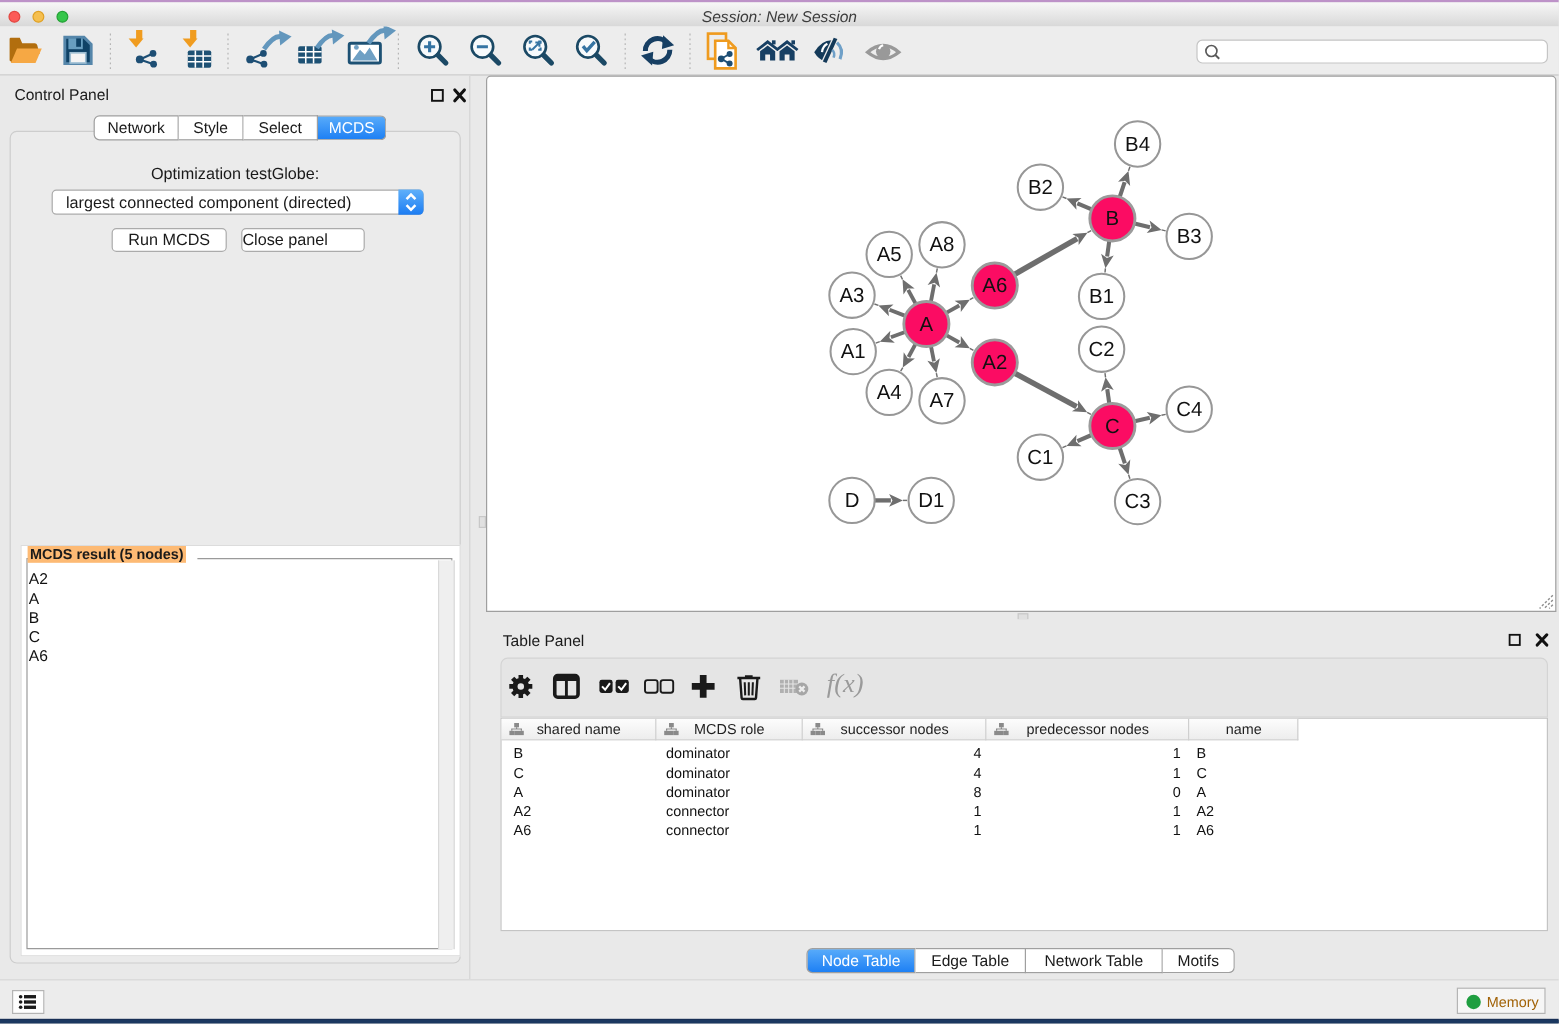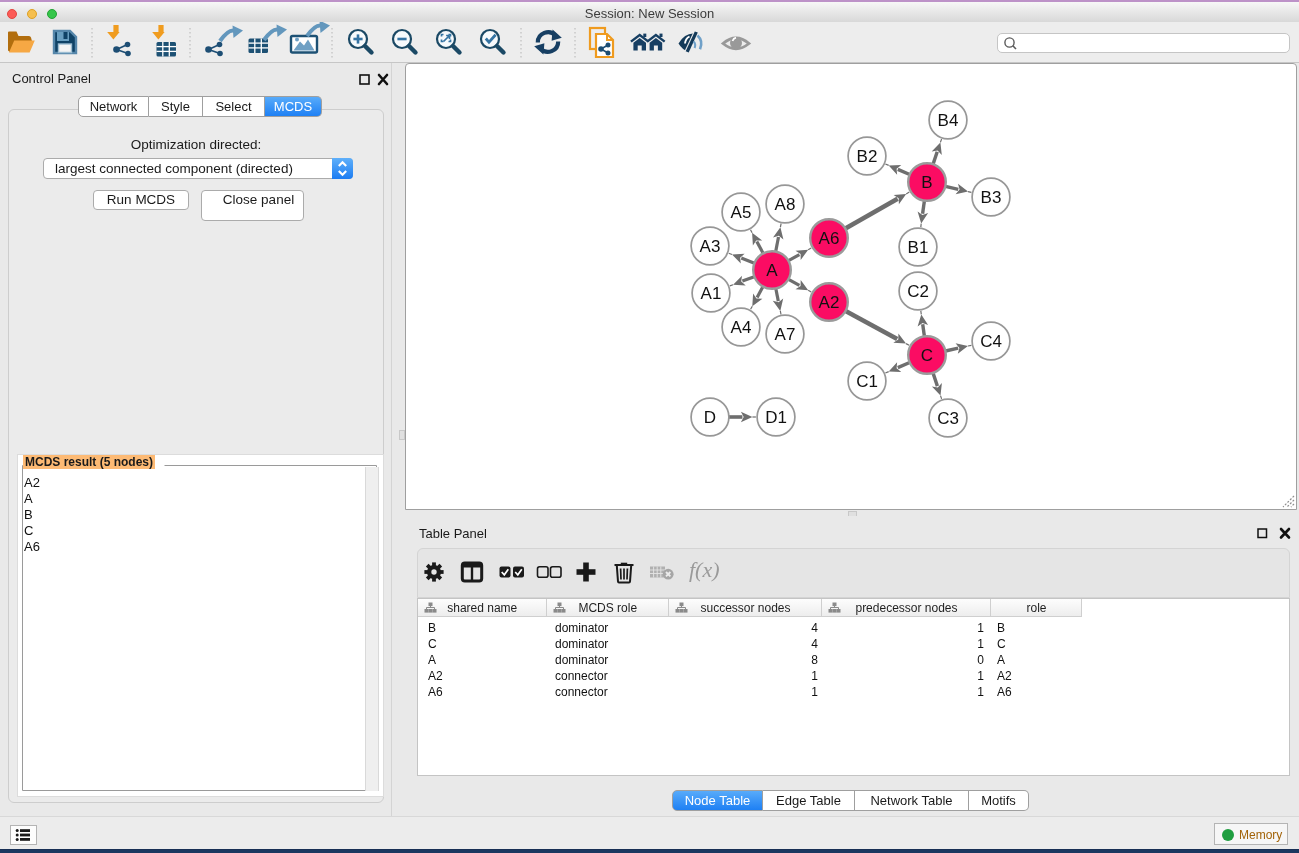--- a/index.html
+++ b/index.html
@@ -2,21 +2,21 @@
 <html><head><meta charset="utf-8">
 <style>
 * { margin:0; padding:0; box-sizing:border-box; }
 html,body { width:1299px; height:853px; overflow:hidden; }
 body { font-family:"Liberation Sans", sans-serif; background:#e9e9e9; position:relative; }
 .abs { position:absolute; }
 .seg { position:absolute; height:21px; line-height:20px; text-align:center; font-size:13px; color:#1a1a1a; background:#fff; border:1px solid #9f9f9f; border-left:none; }
 .seg.sel { background:linear-gradient(#58abfa,#1e80f4); color:#fff; }
 </style></head><body>
 <div class="abs" style="left:0;top:0;width:1299px;height:2px;background:#bd92c8;"></div>
-<div class="abs" style="left:0;top:2px;width:1299px;height:20px;background:linear-gradient(#f7f7f7,#d8d8d8);">
+<div class="abs" style="left:0;top:2px;width:1299px;height:20px;background:linear-gradient(#f7f7f7,#d8d8d8);font-style:italic;">
   <div class="abs" style="left:7px;top:6.5px;width:10px;height:10px;border-radius:50%;background:#fc5b57;border:1px solid #e24640;"></div>
   <div class="abs" style="left:27px;top:6.5px;width:10px;height:10px;border-radius:50%;background:#f5bf4f;border:1px solid #dfa023;"></div>
   <div class="abs" style="left:47px;top:6.5px;width:10px;height:10px;border-radius:50%;background:#35c64a;border:1px solid #23a135;"></div>
   <div class="abs" style="left:0;right:0;top:4px;text-align:center;font-size:13px;color:#3c3c3c;">Session: New Session</div>
 </div>
 <div class="abs" style="left:0;top:22px;width:1299px;height:41px;background:#ededed;border-bottom:1px solid #c6c6c6;">
 <svg width="1299" height="40" style="position:absolute;left:0;top:0">
 <line x1="92" y1="6" x2="92" y2="36" stroke="#b5b5b5" stroke-width="1" stroke-dasharray="1.5,2.5"></line>
 <line x1="190" y1="6" x2="190" y2="36" stroke="#b5b5b5" stroke-width="1" stroke-dasharray="1.5,2.5"></line>
 <line x1="332" y1="6" x2="332" y2="36" stroke="#b5b5b5" stroke-width="1" stroke-dasharray="1.5,2.5"></line>
@@ -164,30 +164,30 @@
 <div class="abs" style="left:12px;top:8px;font-size:13px;color:#1a1a1a;">Control Panel</div>
 <svg width="34" height="14" style="position:absolute;left:358px;top:10px">
       <rect x="2" y="2" width="9" height="9" fill="none" stroke="#111" stroke-width="1.6"></rect>
       <path d="M21,2 L29,11 M29,2 L21,11" stroke="#111" stroke-width="2.6" stroke-linecap="round"></path>
     </svg>
 <div class="abs" style="left:8px;top:46px;width:376px;height:694px;background:#ebebeb;border:1px solid #cdcdcd;border-radius:6px;"></div>
 <div class="seg" style="left:78px;top:33px;width:71px;border-radius:5px 0 0 5px;border-left:1px solid #9f9f9f;">Network</div>
 <div class="seg" style="left:149px;top:33px;width:54px;">Style</div>
 <div class="seg" style="left:203px;top:33px;width:62px;">Select</div>
 <div class="seg sel" style="left:265px;top:33px;width:57px;border-radius:0 5px 5px 0;">MCDS</div>
-<div class="abs" style="left:0;top:74px;width:392px;text-align:center;font-size:13.5px;color:#1a1a1a;">Optimization directed:</div>
+<div class="abs" style="left:0;top:74px;width:392px;text-align:center;font-size:13.5px;color:#1a1a1a;">Optimization testGlobe:</div>
 <div class="abs" style="left:43px;top:95px;width:310px;height:21px;background:#fff;border:1px solid #ababab;border-radius:4px;">
       <div class="abs" style="left:11px;top:2px;font-size:13.5px;color:#1a1a1a;">largest connected component (directed)</div>
       <div class="abs" style="right:-1px;top:-1px;width:21px;height:21px;background:linear-gradient(#5fb0fa,#1c7cf2);border-radius:0 4px 4px 0;"><svg width="21" height="21">
           <path d="M6.8,8 L10.5,4.2 L14.2,8" fill="none" stroke="#fff" stroke-width="2.1"></path>
           <path d="M6.8,13 L10.5,16.8 L14.2,13" fill="none" stroke="#fff" stroke-width="2.1"></path>
         </svg></div>
     </div>
 <div class="abs" style="left:93px;top:127px;width:96px;height:20px;background:#fff;border:1px solid #ababab;border-radius:4px;text-align:center;line-height:18px;font-size:13.5px;color:#1a1a1a;">Run MCDS</div>
-<div class="abs" style="left:201px;top:127px;width:103px;height:31px;background:#fff;border:1px solid #ababab;border-radius:4px;text-align:center;line-height:18px;font-size:13.5px;color:#1a1a1a;padding-left:12px;">Close panel</div>
+<div class="abs" style="left:201px;top:127px;width:103px;height:20px;background:#fff;border:1px solid #ababab;border-radius:4px;line-height:18px;font-size:13.5px;color:#1a1a1a;">Close panel</div>
 <div class="abs" style="left:17px;top:391px;width:367px;height:343px;background:#fff;border:1px solid #dcdcdc;">
 <svg width="365" height="341" style="position:absolute;left:0;top:0">
         <path d="M6.5,10.5 L4.5,10.5 L4.5,335.5 L358.5,335.5 L358.5,10.5 L146.5,10.5" fill="none" stroke="#9a9a9a" stroke-width="1"></path>
       </svg>
 <div class="abs" style="left:5px;top:0px;font-size:12px;color:#1a1a1a;background:#fdba74;padding:0 2px;font-weight:bold;">MCDS result (5 nodes)</div>
 <div class="abs" style="left:6px;top:20px;font-size:13px;color:#111;">A2</div>
 <div class="abs" style="left:6px;top:36px;font-size:13px;color:#111;">A</div>
 <div class="abs" style="left:6px;top:52px;font-size:13px;color:#111;">B</div>
 <div class="abs" style="left:6px;top:68px;font-size:13px;color:#111;">C</div>
 <div class="abs" style="left:6px;top:84px;font-size:13px;color:#111;">A6</div>
@@ -404,21 +404,21 @@
 <div class="abs" style="left:404px;top:0;width:169px;height:18px;border-right:1px solid #cfcfcf;"></div>
 <div class="abs" style="left:404px;top:2px;width:169px;text-align:center;font-size:12px;color:#1f1f1f;">predecessor nodes</div>
 <svg width="13" height="12" style="position:absolute;left:410px;top:3px">
         <rect x="4.5" y="0.5" width="4" height="3.6" fill="#8a8a8a"></rect>
         <rect x="0.5" y="7" width="4" height="3.6" fill="#8a8a8a"></rect>
         <rect x="4.5" y="7" width="4" height="3.6" fill="#8a8a8a"></rect>
         <rect x="8.5" y="7" width="4" height="3.6" fill="#8a8a8a"></rect>
         <path d="M6.5,4 v2 M2.5,7 v-1.5 h8 v1.5" fill="none" stroke="#8a8a8a" stroke-width="1"></path>
       </svg>
 <div class="abs" style="left:573px;top:0;width:91px;height:18px;border-right:1px solid #cfcfcf;"></div>
-<div class="abs" style="left:573px;top:2px;width:91px;text-align:center;font-size:12px;color:#1f1f1f;">role</div>
+<div class="abs" style="left:573px;top:2px;width:91px;text-align:center;font-size:12px;color:#1f1f1f;">name</div>
 <div class="abs" style="left:10px;top:22px;font-size:12px;color:#111;">B</div>
 <div class="abs" style="left:137px;top:22px;font-size:12px;color:#111;">dominator</div>
 <div class="abs" style="left:251px;top:22px;width:149px;text-align:right;font-size:12px;color:#111;">4</div>
 <div class="abs" style="left:404px;top:22px;width:162px;text-align:right;font-size:12px;color:#111;">1</div>
 <div class="abs" style="left:579px;top:22px;font-size:12px;color:#111;">B</div>
 <div class="abs" style="left:10px;top:38px;font-size:12px;color:#111;">C</div>
 <div class="abs" style="left:137px;top:38px;font-size:12px;color:#111;">dominator</div>
 <div class="abs" style="left:251px;top:38px;width:149px;text-align:right;font-size:12px;color:#111;">4</div>
 <div class="abs" style="left:404px;top:38px;width:162px;text-align:right;font-size:12px;color:#111;">1</div>
 <div class="abs" style="left:579px;top:38px;font-size:12px;color:#111;">C</div>

